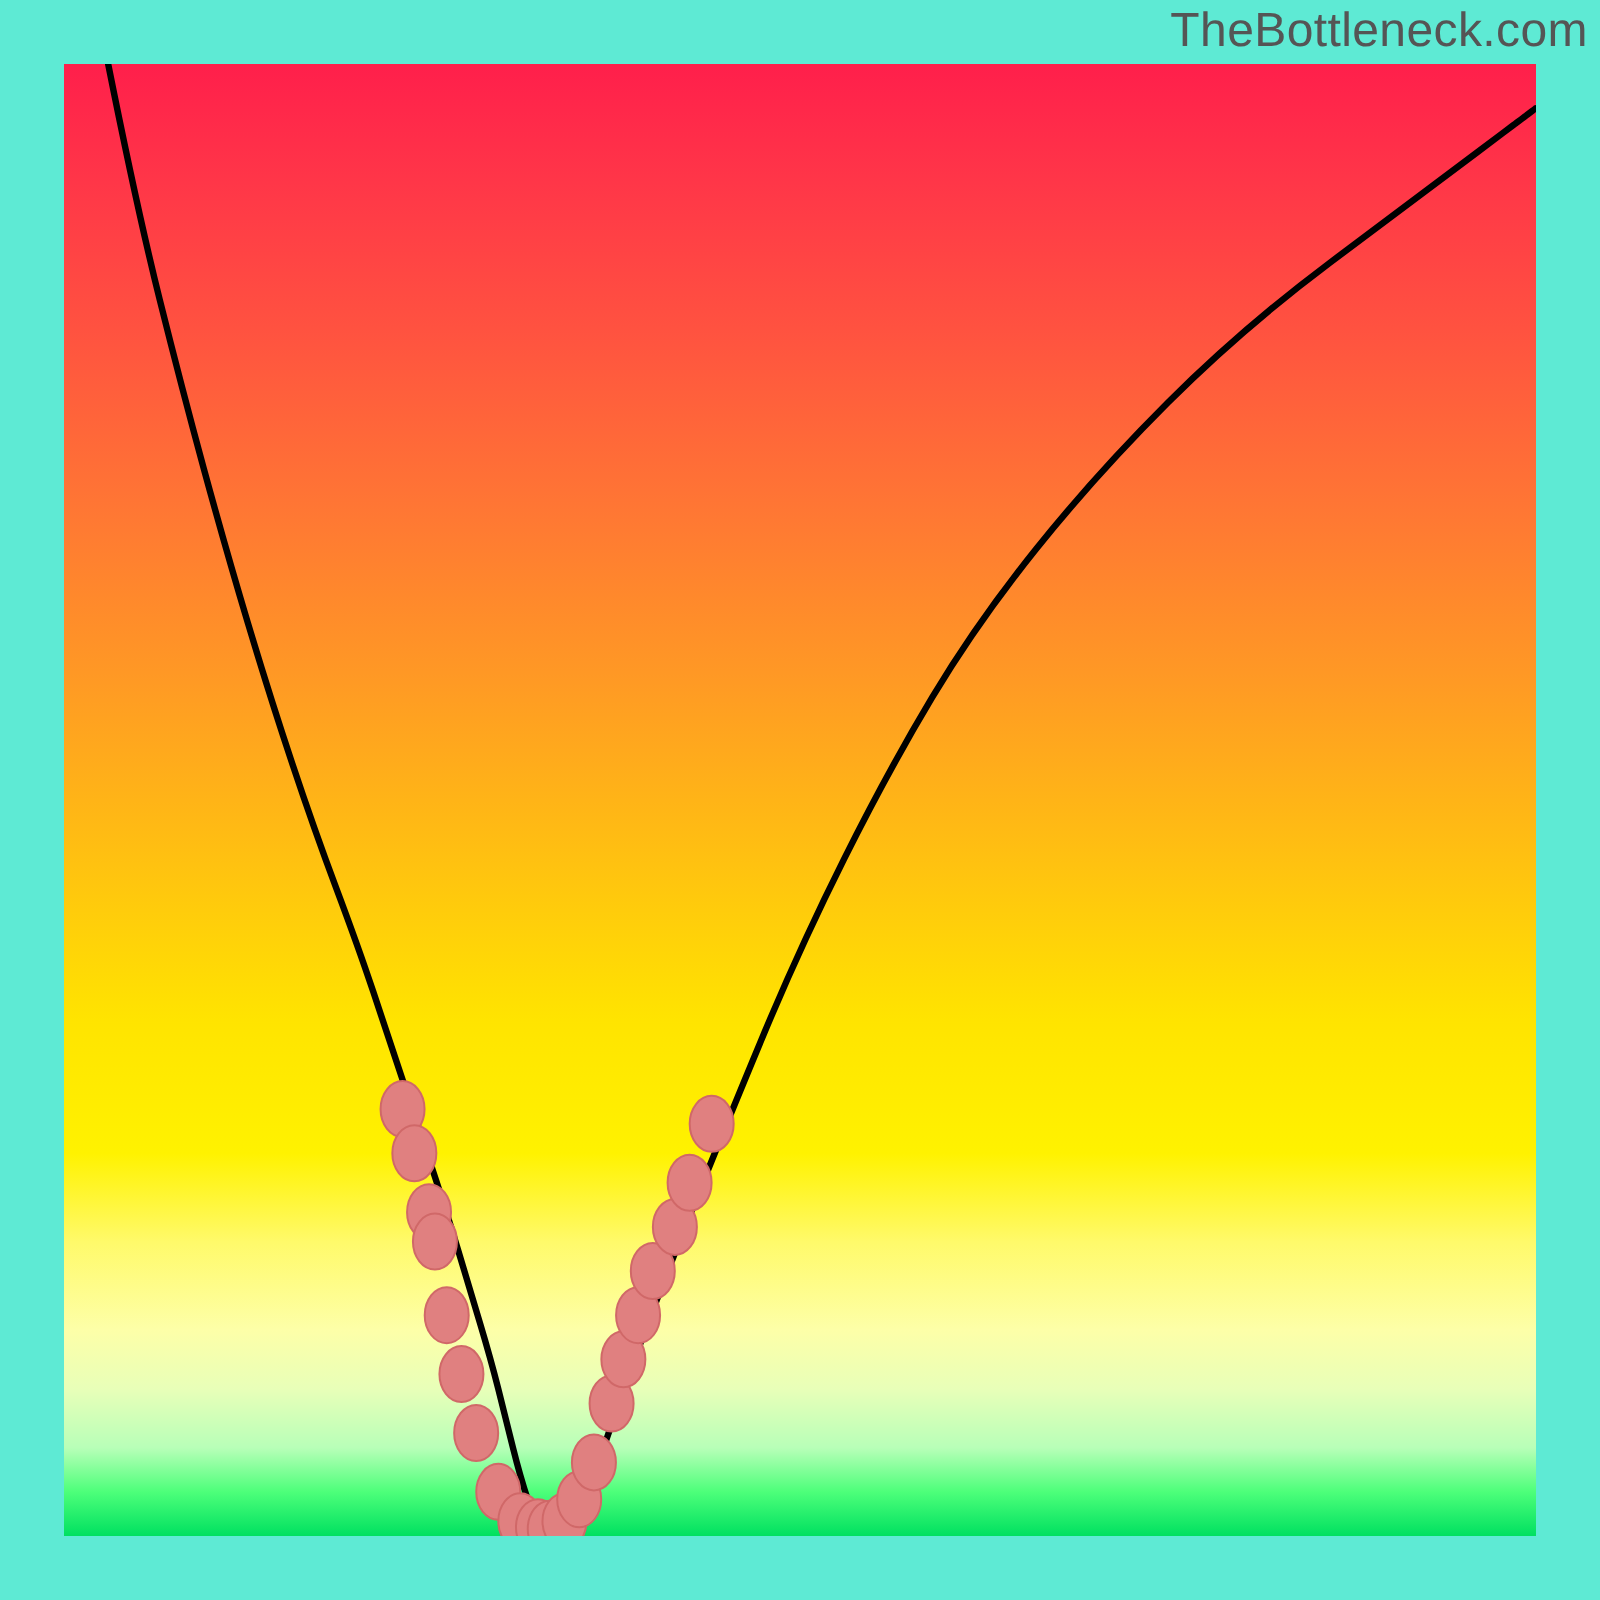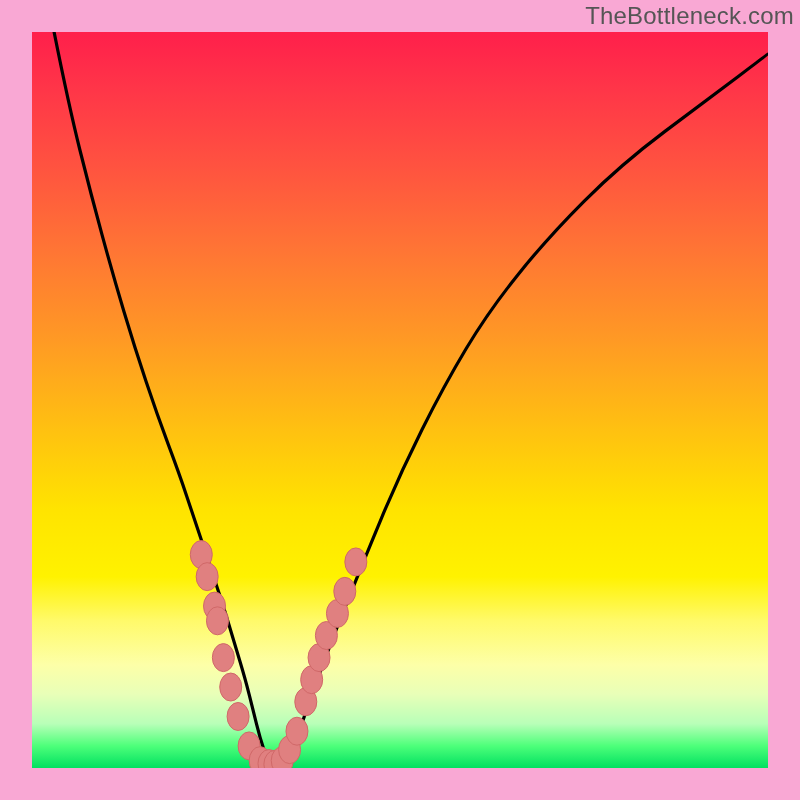--- a/index.html
+++ b/index.html
@@ -8,21 +8,21 @@
     width: 800px;
     height: 800px;
     background: #000;
     overflow: hidden;
     font-family: Arial, Helvetica, sans-serif;
   }
   .frame {
     position: relative;
     width: 800px;
     height: 800px;
-    background: #f9a8d4;
+    background: #5eead4;
   }
   .plot-area {
     position: absolute;
     left: 32px;
     top: 32px;
     width: 736px;
     height: 736px;
     overflow: hidden;
   }
   .gradient {

